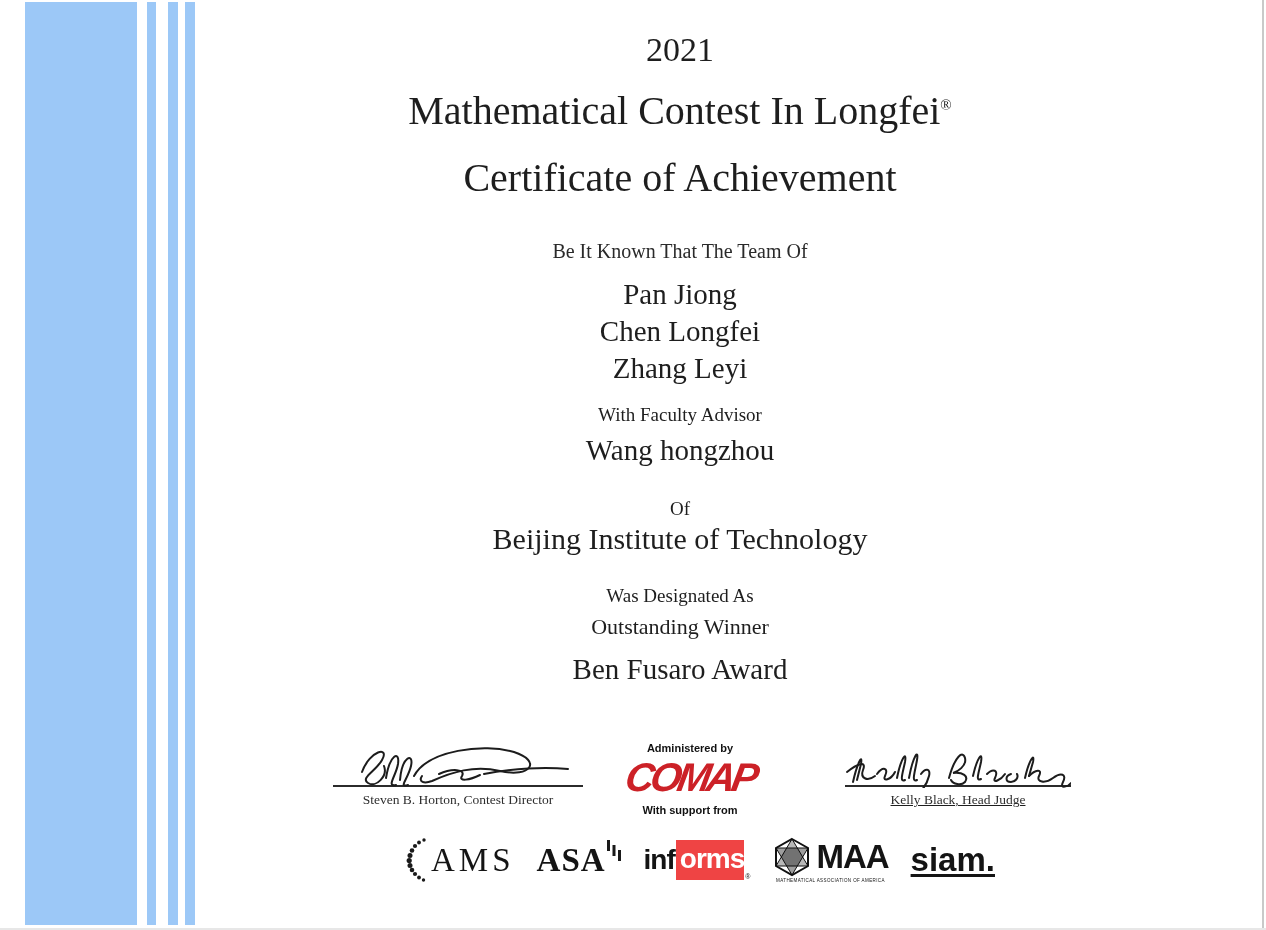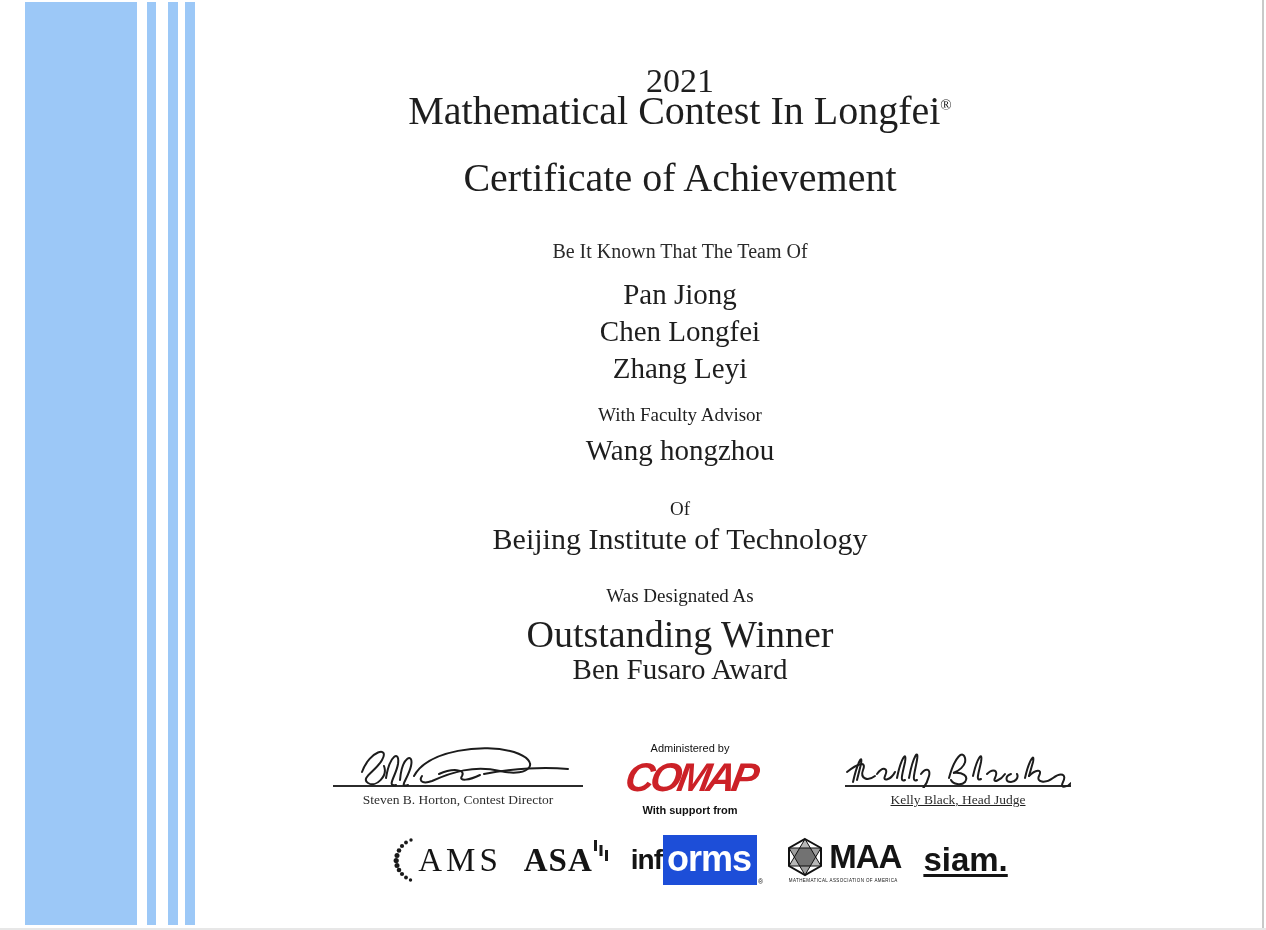--- a/index.html
+++ b/index.html
@@ -12,64 +12,64 @@
   .stripe-wide{left:25px;width:112px;}
   .stripe-t1{left:147px;width:9px;}
   .stripe-t2{left:168px;width:10px;}
   .stripe-t3{left:185px;width:10px;}
   .edge-right{position:absolute;top:0;right:2px;width:2px;height:100%;background:#c9c9c9;}
   .edge-bottom{position:absolute;left:0;bottom:0;width:100%;height:2px;background:#e7e7e7;}
 
   
   .content{position:absolute;left:200px;top:0;width:960px;height:100%;}
   .cline{position:absolute;width:100%;text-align:center;line-height:1.05;white-space:nowrap;}
-  .year{top:32px;font-size:34px;margin-top:31px;}
+  .year{top:32px;font-size:34px;}
   .title{top:90px;font-size:40px;}
   .title sup{font-size:15px;vertical-align:super;}
   .subtitle{top:157px;font-size:40px;}
   .small-label{font-size:20px;color:#2a2a2a;}
   .intro{top:241px;}
   .team-name{font-size:29px;}
   .team-0{top:279px;}
   .team-1{top:316px;}
   .team-2{top:353px;}
   .advisor-label{top:405px;font-size:19px;}
   .advisor-name{top:435px;font-size:29px;}
   .of-label{top:499px;font-size:19px;}
   .institution{top:523px;font-size:30px;}
   .designation-label{top:586px;font-size:19px;}
-  .designation{top:615px;font-size:38px;}
+  .designation{top:615px;font-size:22px;}
   .award{top:654px;font-size:29px;}
 
   
   .sig-block{position:absolute;text-align:center;}
   .sig-left{left:333px;top:738px;width:250px;}
   .sig-right{left:845px;top:742px;width:226px;text-decoration:underline;}
   .sig-art{display:block;margin:0 auto;}
   .sig-line{border-top:2px solid #2b2b2b;margin-top:-3px;}
   .sig-label{font-size:13.5px;color:#2e2e2e;margin-top:5px;white-space:nowrap;}
 
   .admin-block{position:absolute;left:606px;top:742px;width:168px;text-align:center;
     font-family:"Liberation Sans", sans-serif;}
-  .admin-label{font-size:11px;font-weight:normal;color:#111;}
+  .admin-label{font-size:11px;font-weight:bold;color:#111;}
   .comap-logo{font-size:40px;font-weight:bold;font-style:italic;color:var(--comap-red,#cc2127);
     letter-spacing:-4px;transform:skewX(-10deg);display:inline-block;line-height:1;margin-top:3px;}
   .support-label{font-size:11px;font-weight:bold;color:#111;margin-top:7px;}
 
   
   .logos-row{position:absolute;left:240px;top:833px;width:920px;height:54px;
     display:flex;justify-content:center;align-items:center;gap:22px;
     font-family:"Liberation Sans", sans-serif;color:#141414;}
   .logo-item{display:flex;align-items:center;}
   .ams-text{font-family:"Liberation Serif", serif;font-size:33px;letter-spacing:4px;margin-left:2px;}
   .asa-text{font-family:"Liberation Serif", serif;font-size:33px;font-weight:bold;letter-spacing:1px;}
   .asa-ticks{margin-left:1px;margin-top:-14px;}
   .informs-prefix{font-size:28px;font-weight:800;letter-spacing:-1px;}
-  .informs-box{background:#1d4ed8;color:#fff;font-size:36px;font-weight:800;letter-spacing:-1px;
-    padding:3px 6px 5px 4px;margin-left:1px;}
+  .informs-box{background:#ef4444;color:#fff;font-size:28px;font-weight:800;letter-spacing:-1px;
+    padding:3px 0 5px 4px;margin-left:1px;}
   .informs-mark{font-size:7px;align-self:flex-end;margin-left:1px;}
   .maa-item{flex-direction:column;gap:1px;}
   .maa-top{display:flex;align-items:center;gap:4px;}
   .maa-text{font-size:33px;font-weight:800;letter-spacing:-1px;}
   .maa-small{font-size:4.5px;letter-spacing:0.4px;white-space:nowrap;color:#111;}
   .siam-text{font-size:33px;font-weight:800;letter-spacing:0px;
     text-decoration:underline;text-decoration-thickness:3px;text-underline-offset:3px;}
 </style>
 </head>
 <body>

